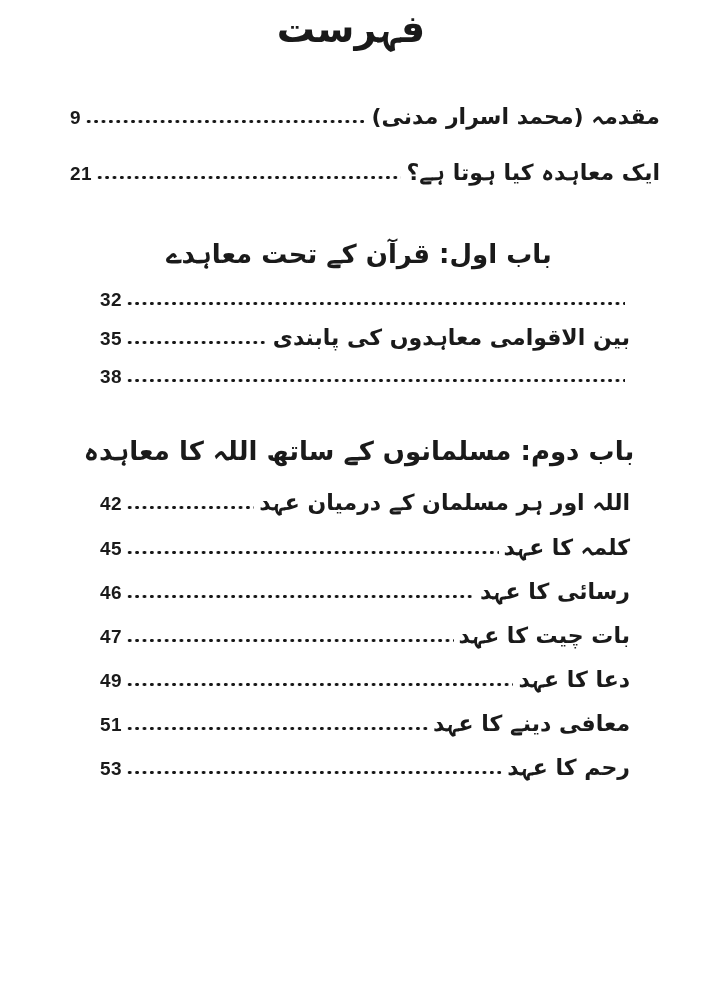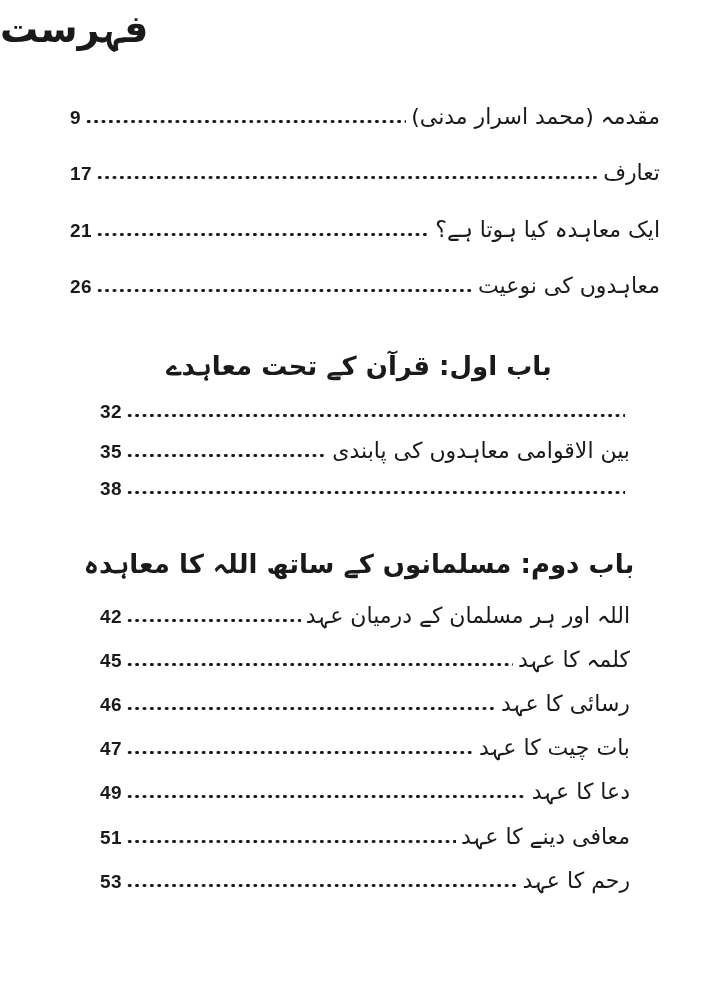--- a/index.html
+++ b/index.html
@@ -12,21 +12,21 @@
     width: 702px;
     height: 990px;
     margin: 0 auto;
     background: #ffffff;
     overflow: hidden;
     color: #1a1a1a;
     font-family: "DejaVu Sans", sans-serif;
   }
   .book-title {
     margin: 4px 0 0 0;
-    text-align: left;
+    text-align: center;
     font-size: 38px;
     line-height: 1.35;
     font-weight: bold;
     font-family: "DejaVu Sans", sans-serif;
     direction: rtl;
   }
   .toc-section {
     display: block;
   }
   .toc-section.front {
@@ -57,21 +57,21 @@
     background-image: radial-gradient(circle, #161616 1.55px, transparent 1.95px);
     background-size: 7.4px 5px;
     background-repeat: repeat-x;
     background-position: left bottom;
   }
   .entry-title {
     direction: rtl;
     unicode-bidi: isolate;
     font-size: 22px;
     line-height: 1.6;
-    font-weight: normal;
+    font-weight: bold;
     white-space: nowrap;
     font-family: "DejaVu Sans", sans-serif;
   }
   .chapter-heading {
     margin: 44px 0 14px 16px;
     text-align: center;
     direction: rtl;
     font-size: 26px;
     line-height: 1.5;
     font-weight: bold;
@@ -85,33 +85,23 @@
 
   <h1 class="book-title">فہرست</h1>
 
   <div class="toc-section front">
     <div class="toc-row">
       <span class="page-num">9</span>
       <span class="dotted-leader"></span>
       <span class="entry-title">مقدمہ (محمد اسرار مدنی)</span>
     </div>
     <div class="toc-row">
-      <span class="page-num">17</span>
-      <span class="dotted-leader"></span>
-      <span class="entry-title">تعارف</span>
-    </div>
-    <div class="toc-row">
       <span class="page-num">21</span>
       <span class="dotted-leader"></span>
       <span class="entry-title">ایک معاہدہ کیا ہوتا ہے؟</span>
-    </div>
-    <div class="toc-row">
-      <span class="page-num">26</span>
-      <span class="dotted-leader"></span>
-      <span class="entry-title">معاہدوں کی نوعیت</span>
     </div>
   </div>
 
   <h2 class="chapter-heading">باب اول: قرآن کے تحت معاہدے</h2>
 
   <div class="toc-section chapter">
     <div class="toc-row">
       <span class="page-num">32</span>
       <span class="dotted-leader"></span>
     </div>

